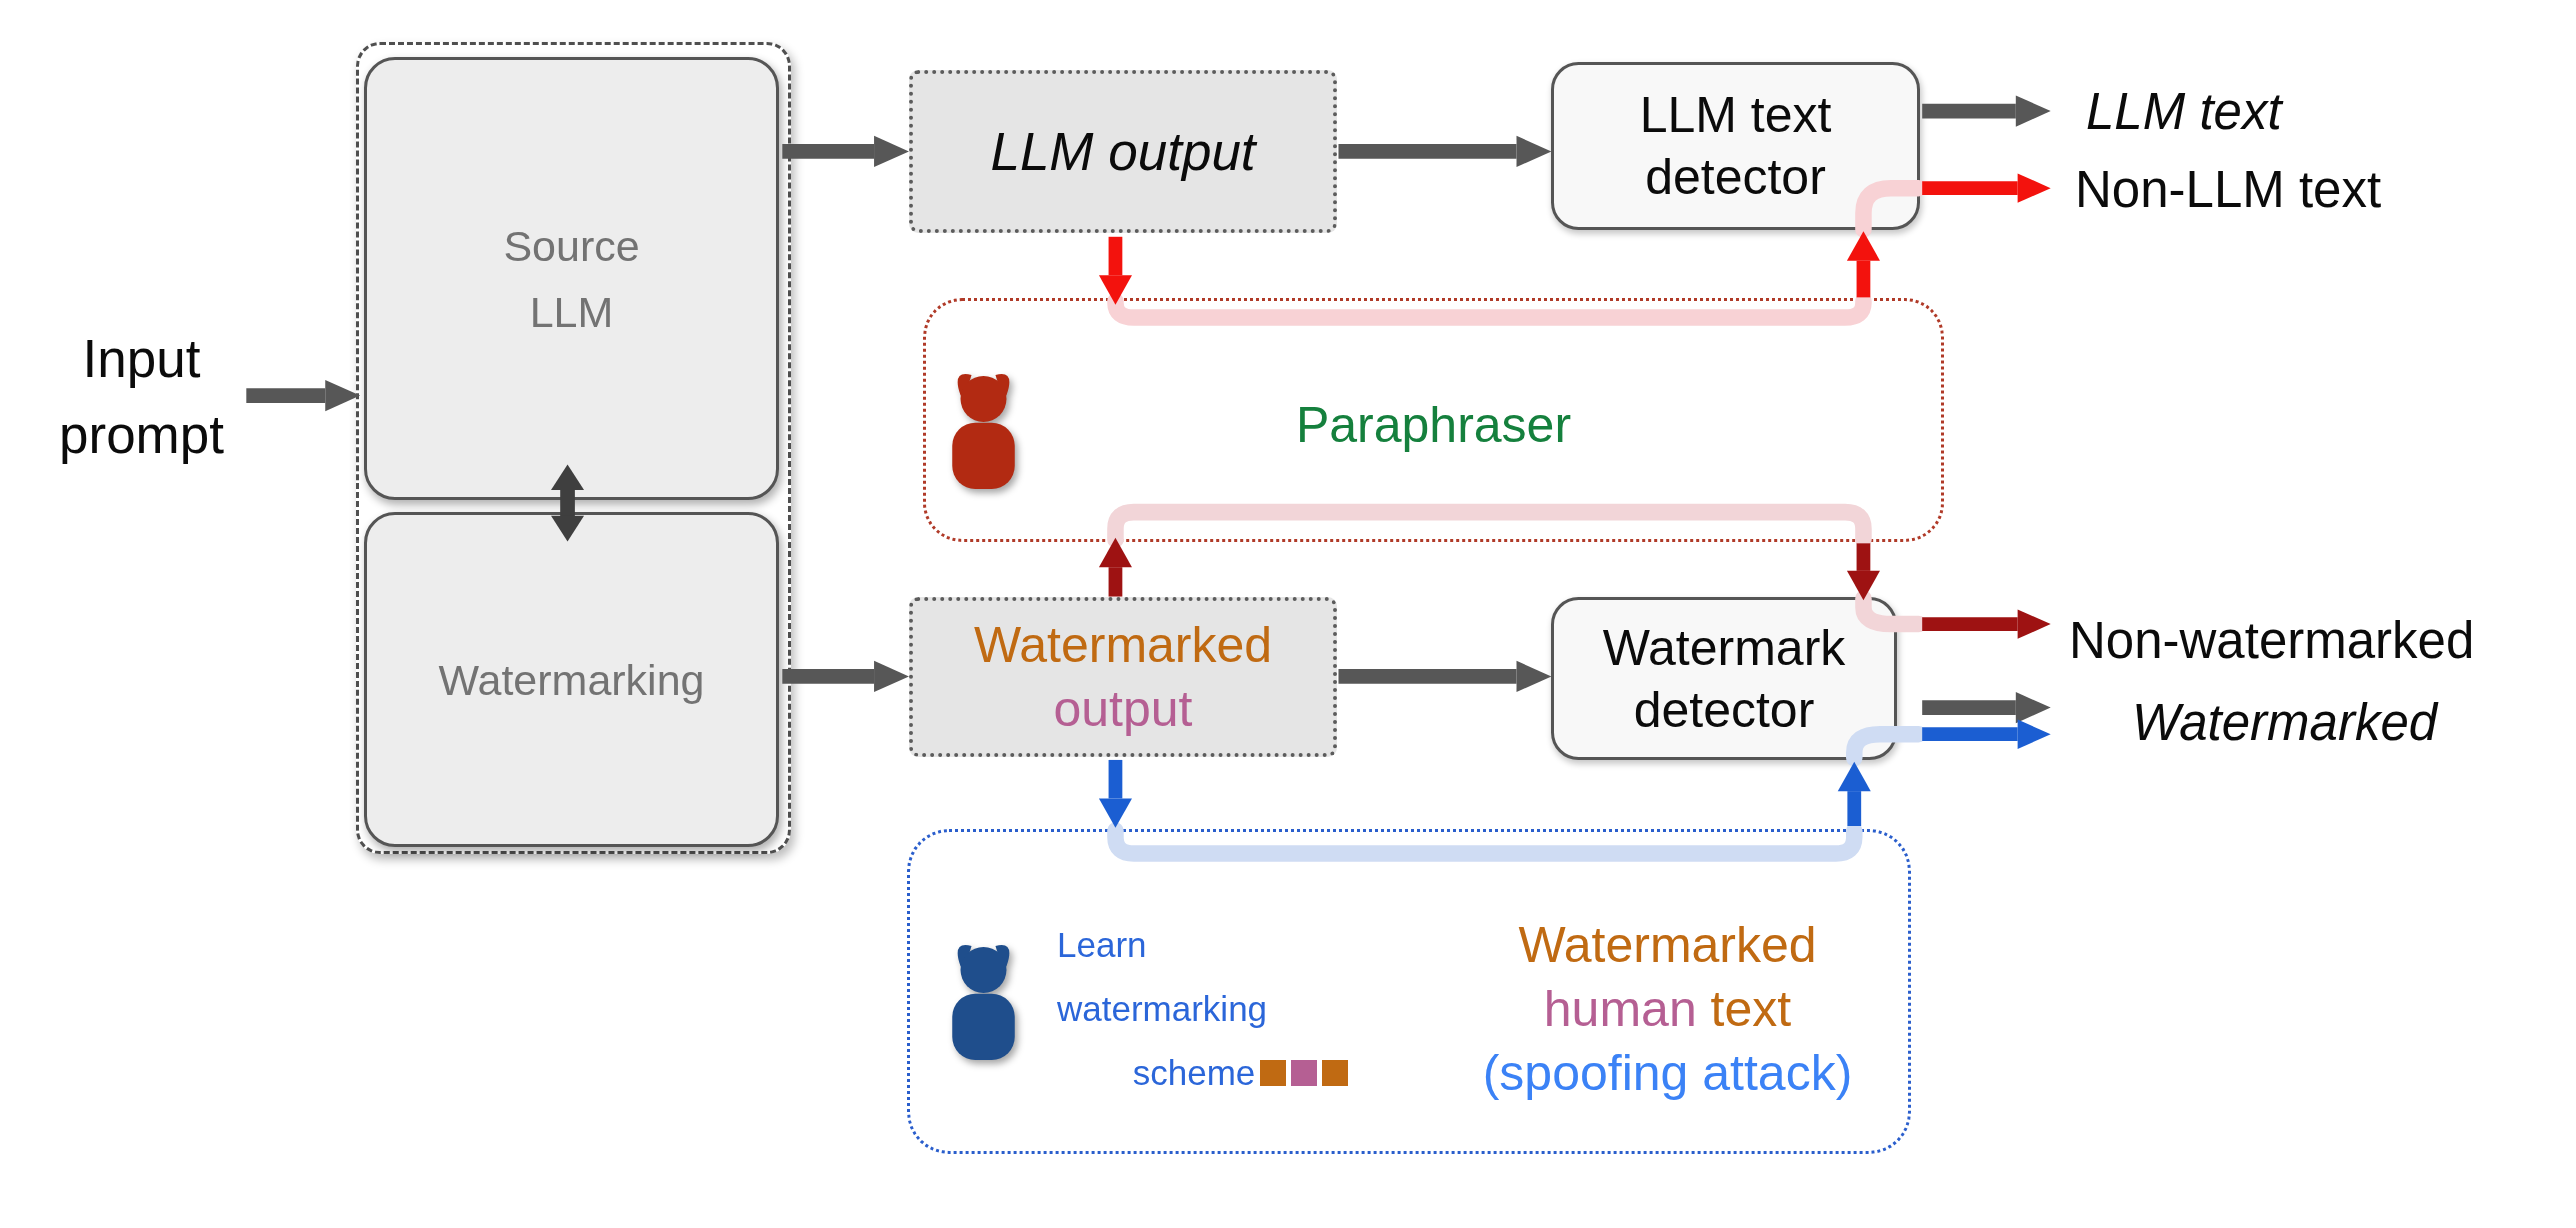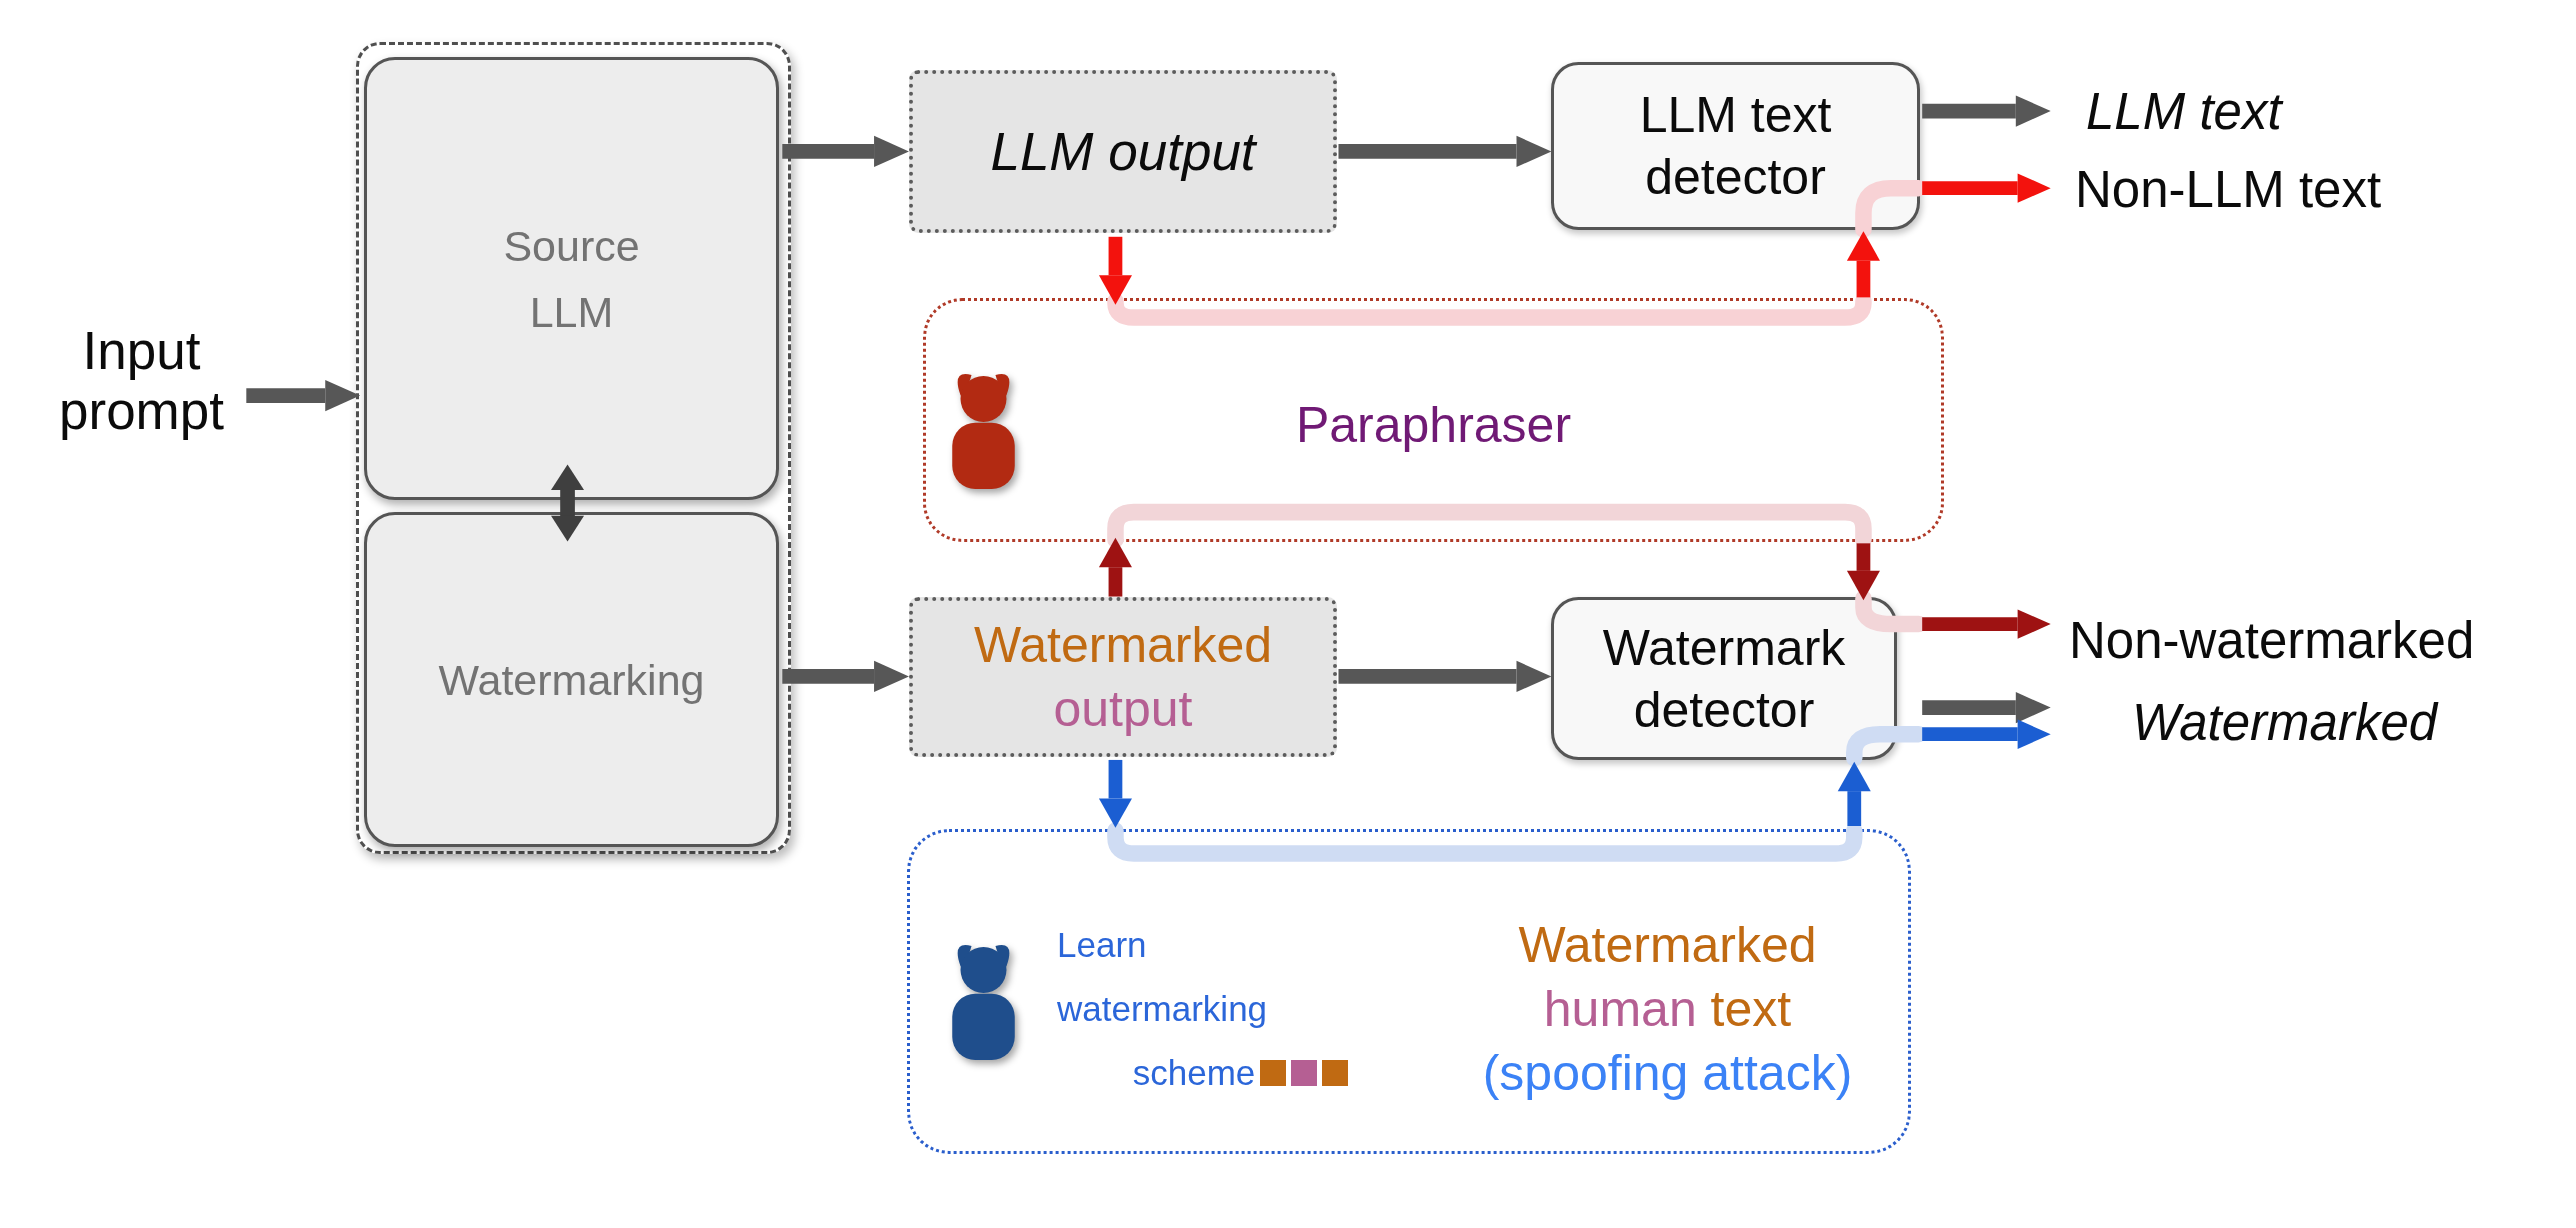--- a/index.html
+++ b/index.html
@@ -19,26 +19,26 @@
   .llm-out{left:909px;top:70px;width:428px;height:163px;}
   .llm-out .lbl{font-size:53px;font-style:italic;}
   .wm-out{left:909px;top:597px;width:428px;height:160px;}
   .wm-out .lbl{font-size:50px;line-height:64px;}
   .detector{background:#f8f8f8;border:3.7px solid #555;border-radius:27.5px;display:flex;align-items:center;justify-content:center;
             text-align:center;box-shadow:1.8px 3.7px 6.4px rgba(0,0,0,0.22);}
   .llm-det{left:1551px;top:62px;width:369px;height:168px;}
   .wm-det{left:1551px;top:597px;width:346px;height:163px;}
   .detector .lbl{font-size:50px;line-height:62px;color:#0b0b0b;}
   .paraphraser-box{left:923px;top:298px;width:1021px;height:244px;border:3.7px dotted #b03a28;border-radius:39px;background:transparent;}
-  .paraphraser-label{position:absolute;left:0;right:0;top:95px;text-align:center;font-size:50px;color:#701a75;}
+  .paraphraser-label{position:absolute;left:0;right:0;top:95px;text-align:center;font-size:50px;color:#15803d;}
   .spoof-box{left:907px;top:829px;width:1004px;height:325px;border:3.7px dotted #2a5ecc;border-radius:42px;background:transparent;}
 
   
   .freelbl{position:absolute;font-size:51px;white-space:nowrap;}
-  .input-lbl{left:26px;top:321px;width:231px;text-align:center;line-height:60px;font-size:53px;white-space:pre-line;}
+  .input-lbl{left:26px;top:321px;width:231px;text-align:center;line-height:76px;font-size:53px;white-space:pre-line;}
   .it{font-style:italic;}
   .lab-llm-text{left:2086px;top:111px;transform:translateY(-50%);}
   .lab-non-llm{left:2075px;top:189px;transform:translateY(-50%);}
   .lab-non-wm{left:2069px;top:640px;transform:translateY(-50%);}
   .lab-wm{left:2132px;top:722px;transform:translateY(-50%);}
 
   
   .orange{color:#c06a12;}
   .mauve{color:#b55f93;}
   .navy{color:#3b82f6;}

